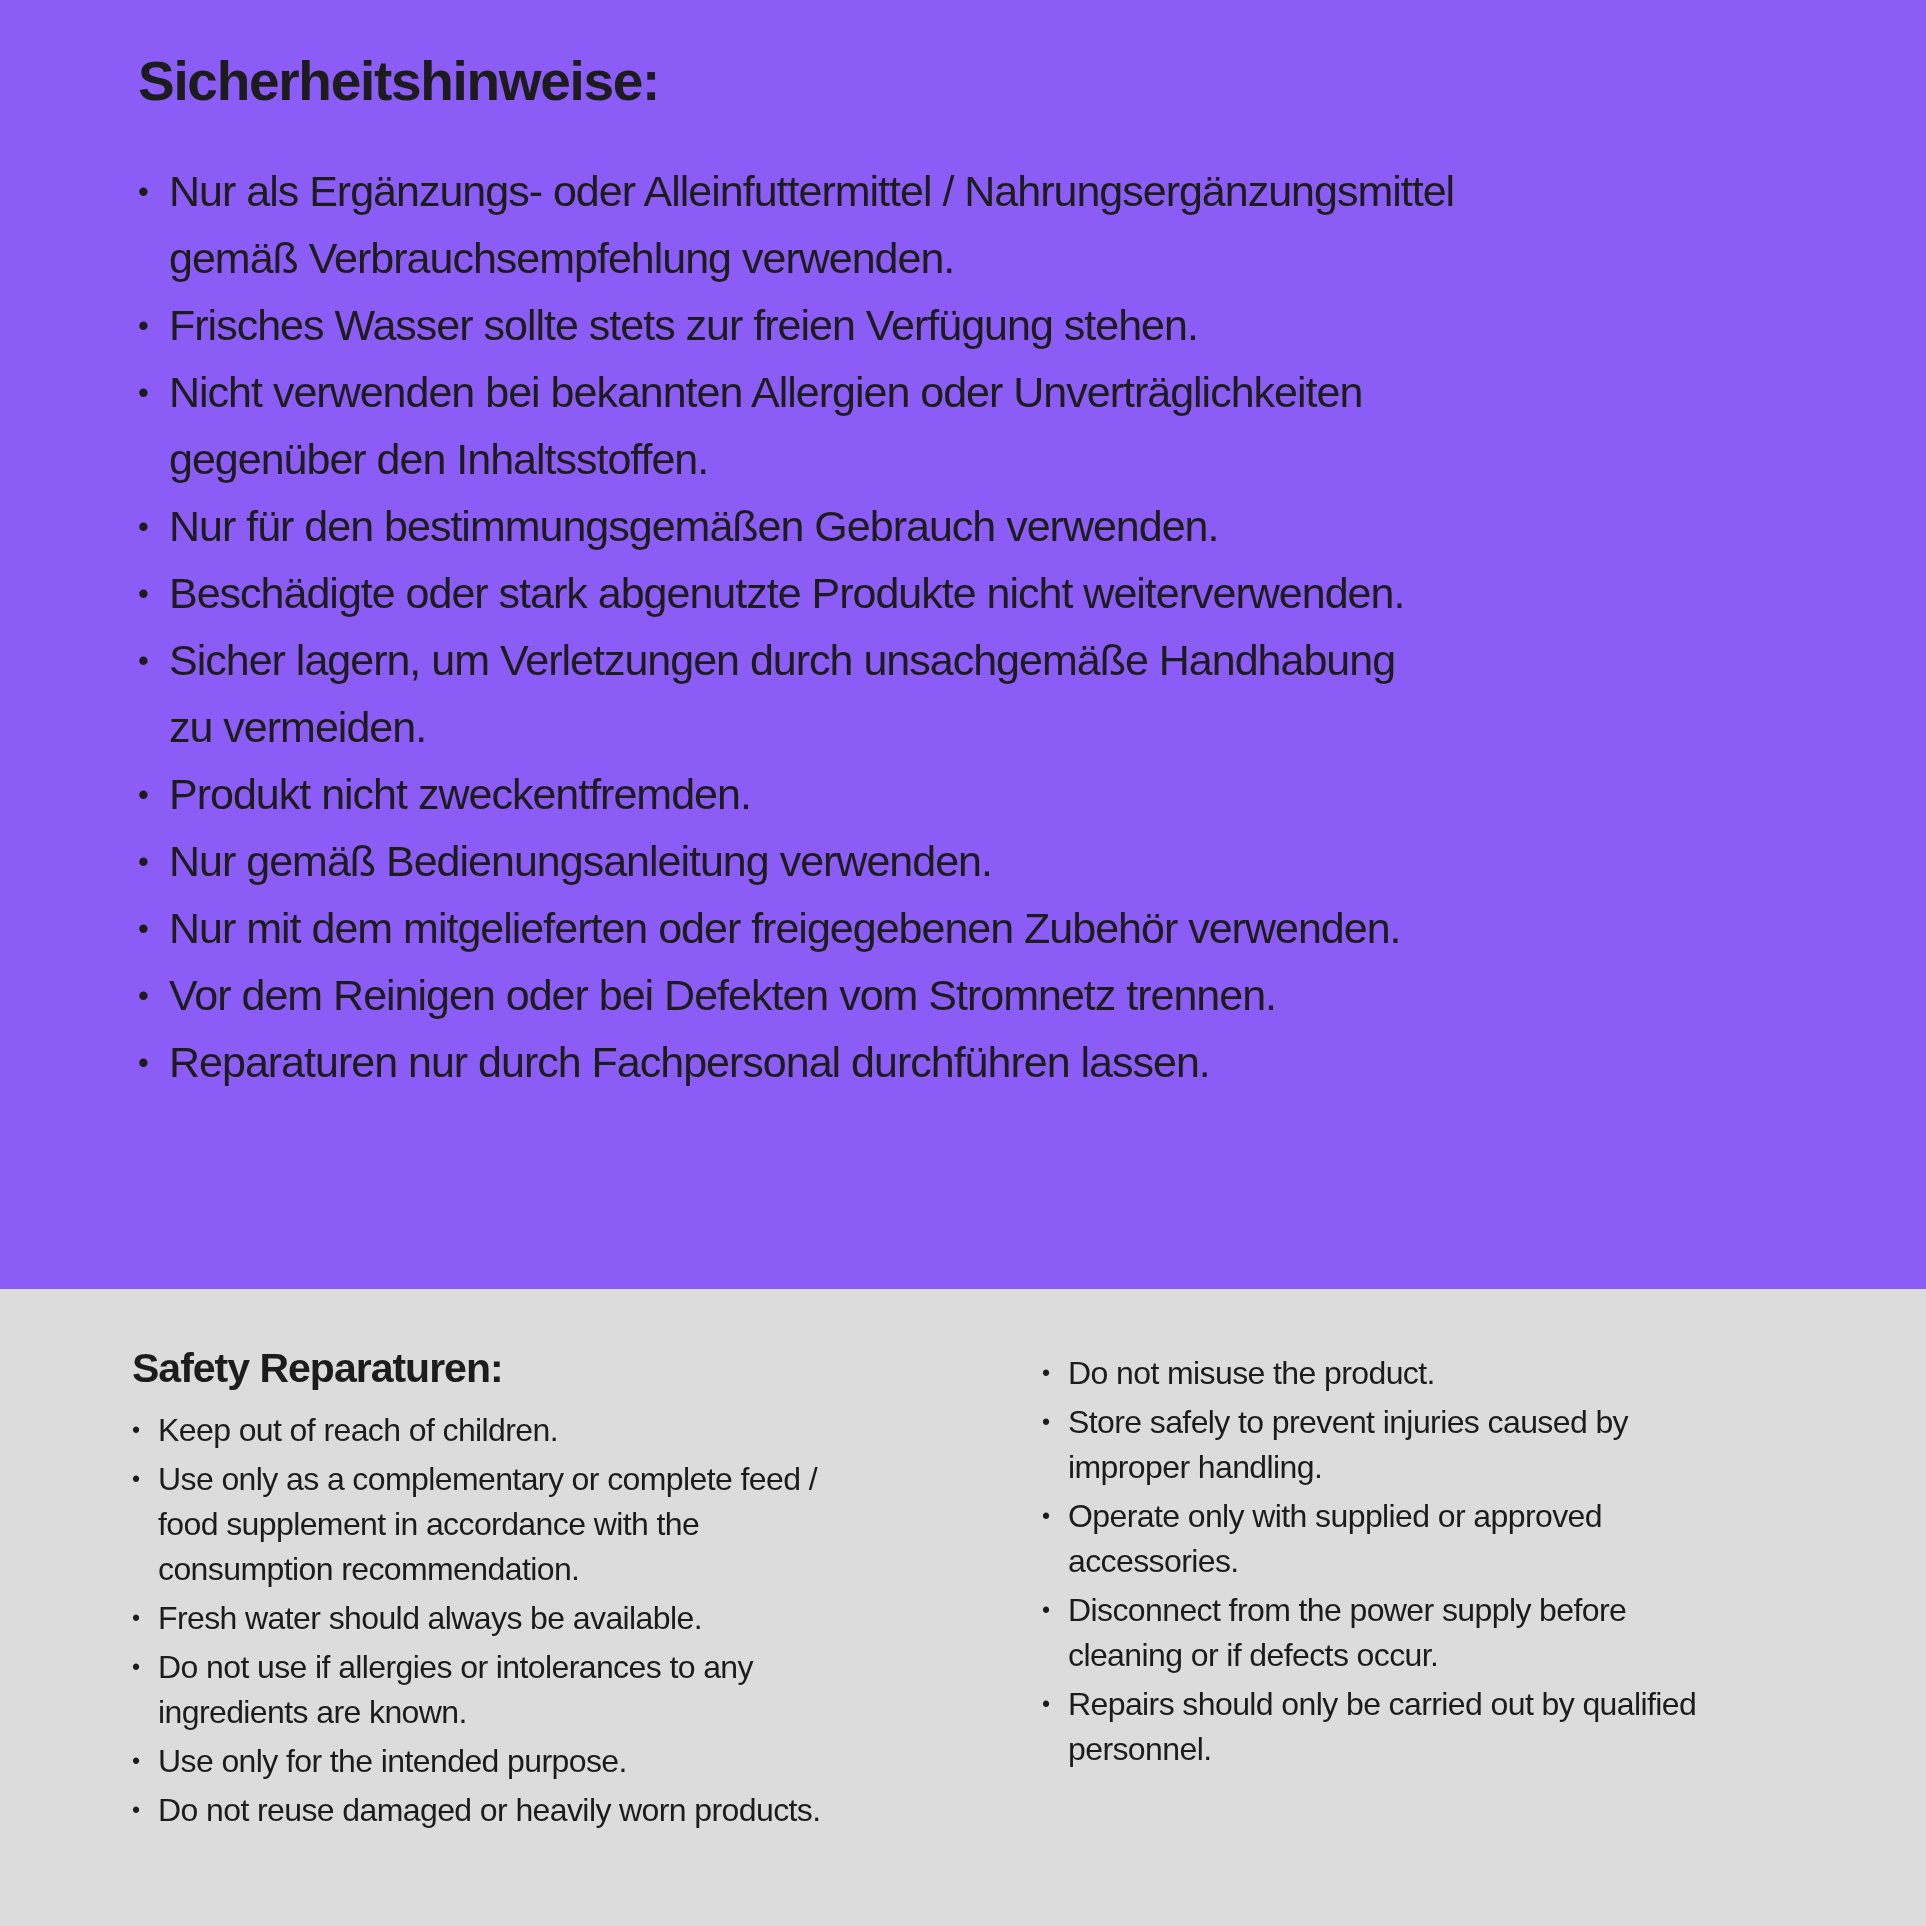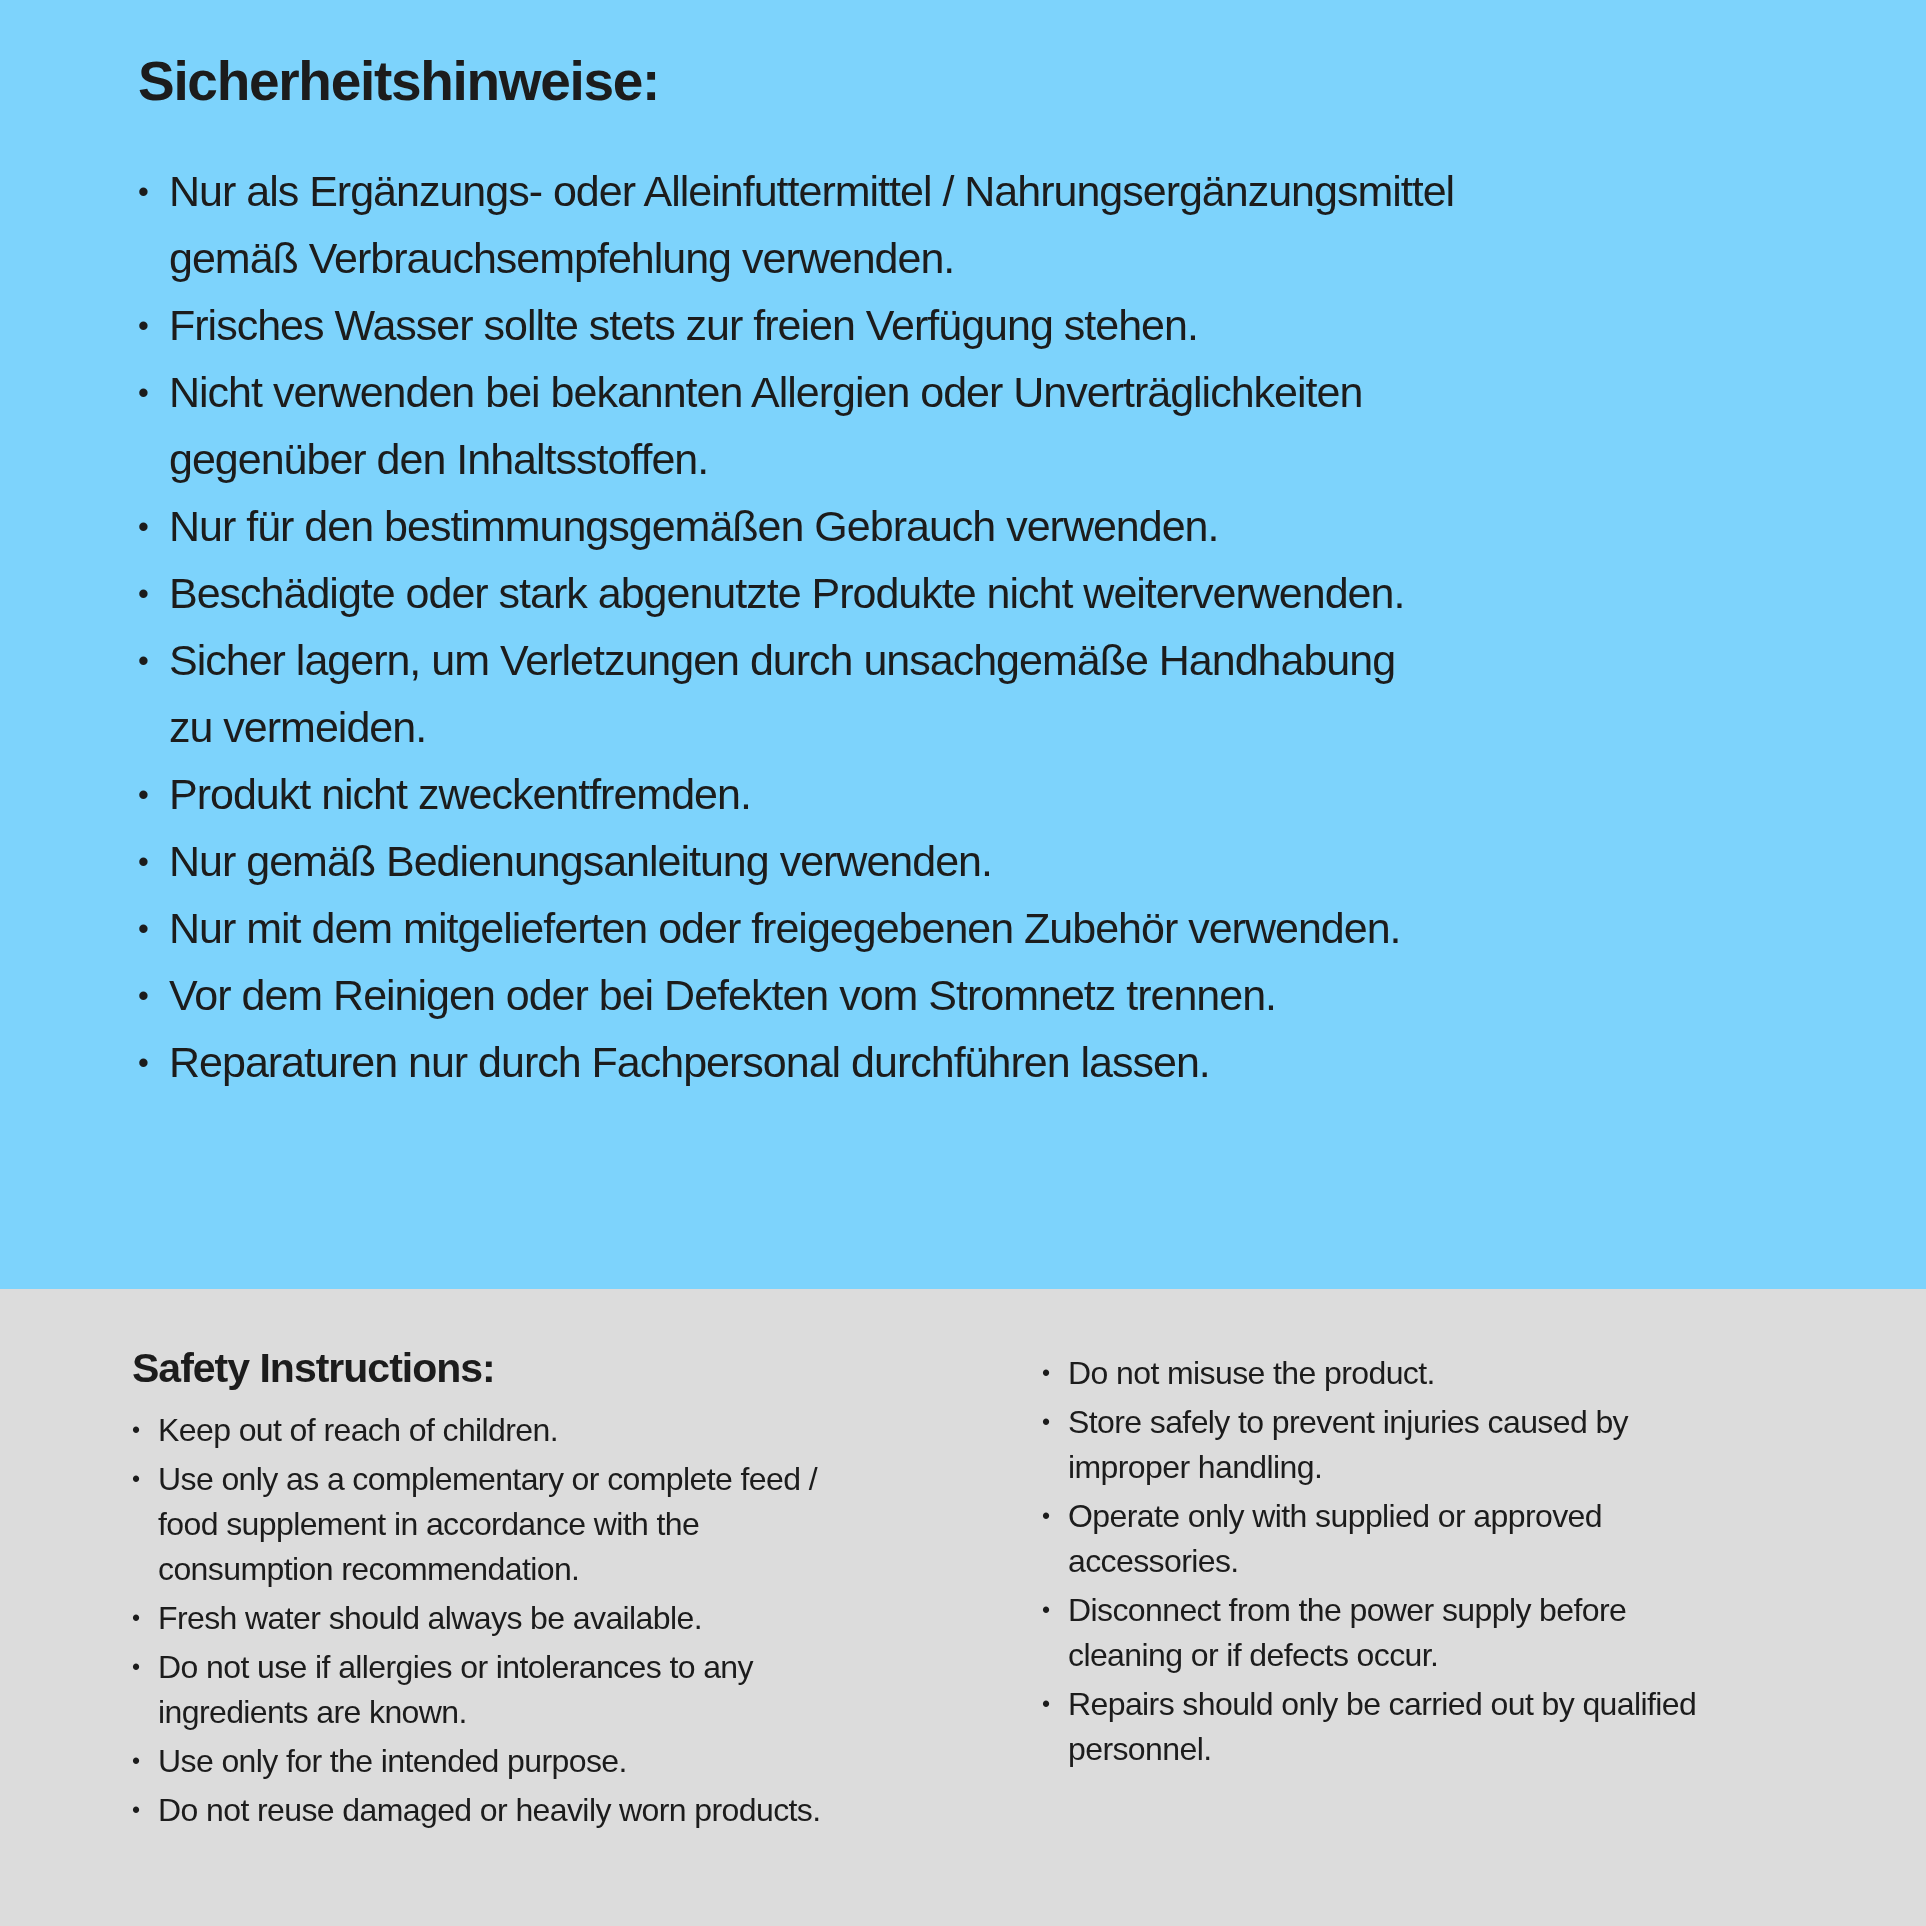--- a/index.html
+++ b/index.html
@@ -13,21 +13,21 @@
     font-family: "Liberation Sans", sans-serif;
   }
 
   
   .german-section {
     position: absolute;
     top: 0; left: 0;
     width: 1926px; height: 1289px;
     box-sizing: border-box;
     padding: 50px 64px 0 138px;
-    background: #7dd3fc;
+    background: #8b5cf6;
   }
   .german-title {
     margin: 0 0 45px 0;
     font-size: 55px;
     font-weight: bold;
     letter-spacing: -1.3px;
     line-height: 1.15;
   }
   ul.bullet-list { list-style: none; margin: 0; padding: 0; }
   .german-list {
@@ -98,21 +98,21 @@
     <li>Produkt nicht zweckentfremden.</li>
     <li>Nur gemäß Bedienungsanleitung verwenden.</li>
     <li>Nur mit dem mitgelieferten oder freigegebenen Zubehör verwenden.</li>
     <li>Vor dem Reinigen oder bei Defekten vom Stromnetz trennen.</li>
     <li>Reparaturen nur durch Fachpersonal durchführen lassen.</li>
   </ul>
 </div>
 
 <div class="english-section">
   <div class="english-col-left">
-    <h2 class="english-title">Safety Instructions:</h2>
+    <h2 class="english-title">Safety Reparaturen:</h2>
     <ul class="bullet-list english-list">
       <li>Keep out of reach of children.</li>
       <li>Use only as a complementary or complete feed /
 food supplement in accordance with the
 consumption recommendation.</li>
       <li>Fresh water should always be available.</li>
       <li>Do not use if allergies or intolerances to any
 ingredients are known.</li>
       <li>Use only for the intended purpose.</li>
       <li>Do not reuse damaged or heavily worn products.</li>

